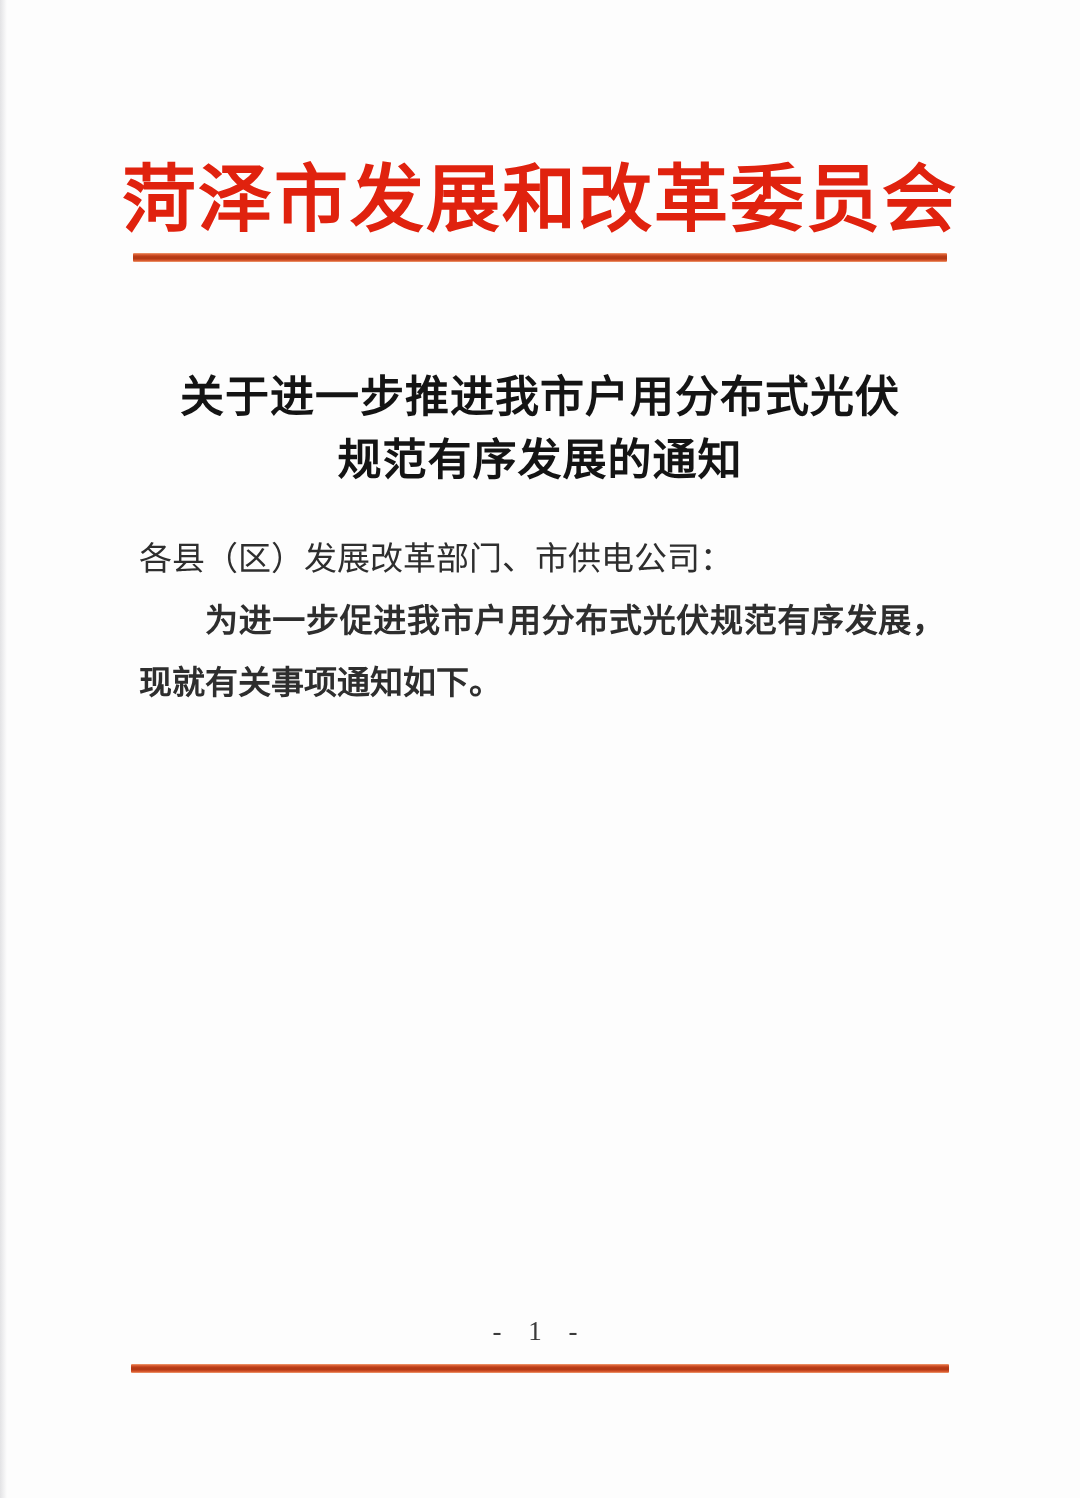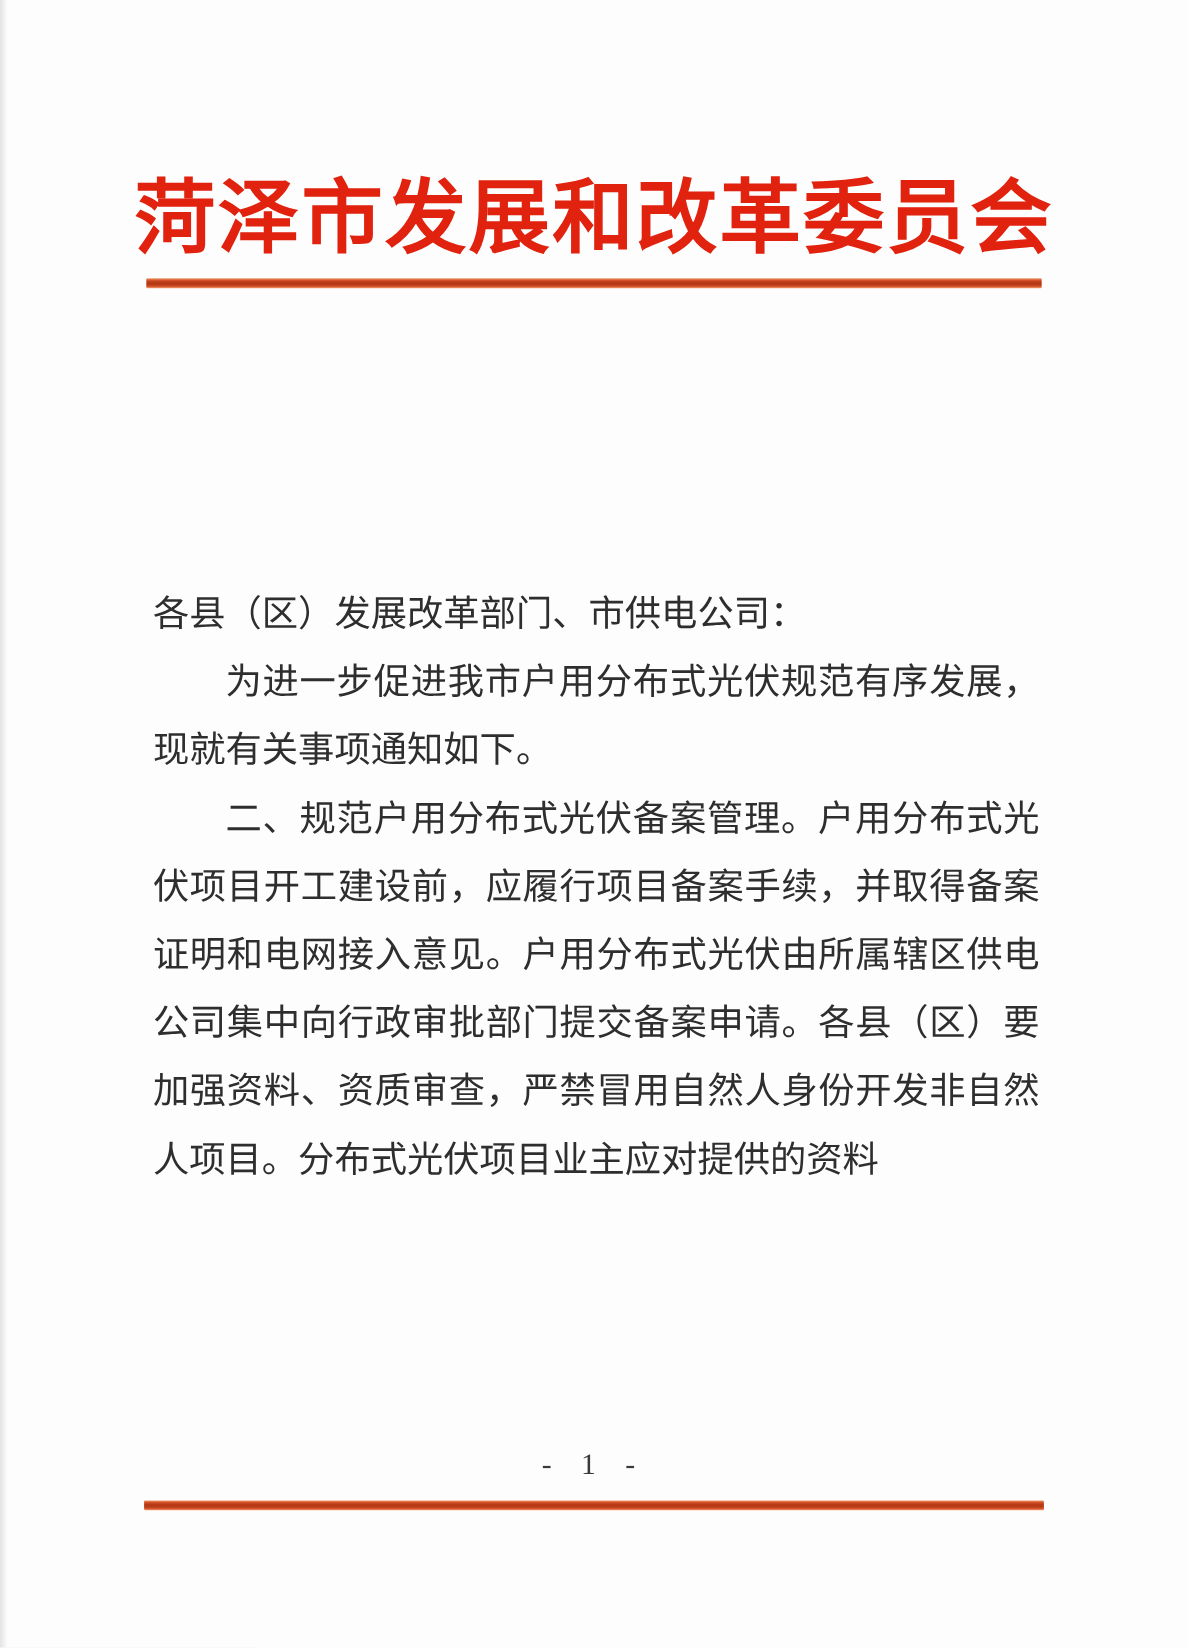--- a/index.html
+++ b/index.html
@@ -74,20 +74,21 @@
     color: #2e2e2e;
     font-size: 33px;
     line-height: 62px;
     text-align: justify;
   }
   .body-text p {
     margin: 0;
   }
   .body-text p.para {
     text-indent: 2em;
+    font-weight: bold;
   }
   .page-number {
     position: absolute;
     top: 1316px;
     left: 0;
     width: 100%;
     text-align: center;
     color: #3a3a3a;
     font-size: 27px;
     letter-spacing: 10px;
@@ -95,26 +96,29 @@
 </style>
 </head>
 <body>
 
 <div class="page">
 
   <div class="org-name">菏泽市发展和改革委员会</div>
 
   <div class="red-rule top"></div>
 
+  <div class="doc-title">
+    <div>关于进一步推进我市户用分布式光伏</div>
+    <div>规范有序发展的通知</div>
+  </div>
 
   <div class="body-text">
     <p>各县（区）发展改革部门、市供电公司：</p>
     <div>
         <p class="para">为进一步促进我市户用分布式光伏规范有序发展，现就有关事项通知如下。</p>
-        <p class="para">二、规范户用分布式光伏备案管理。户用分布式光伏项目开工建设前，应履行项目备案手续，并取得备案证明和电网接入意见。户用分布式光伏由所属辖区供电公司集中向行政审批部门提交备案申请。各县（区）要加强资料、资质审查，严禁冒用自然人身份开发非自然人项目。分布式光伏项目业主应对提供的资料</p>
       </div>
   </div>
 
   <div class="page-number">- 1 -</div>
 
   <div class="red-rule bottom"></div>
 
 </div>
 
 </body></html>

